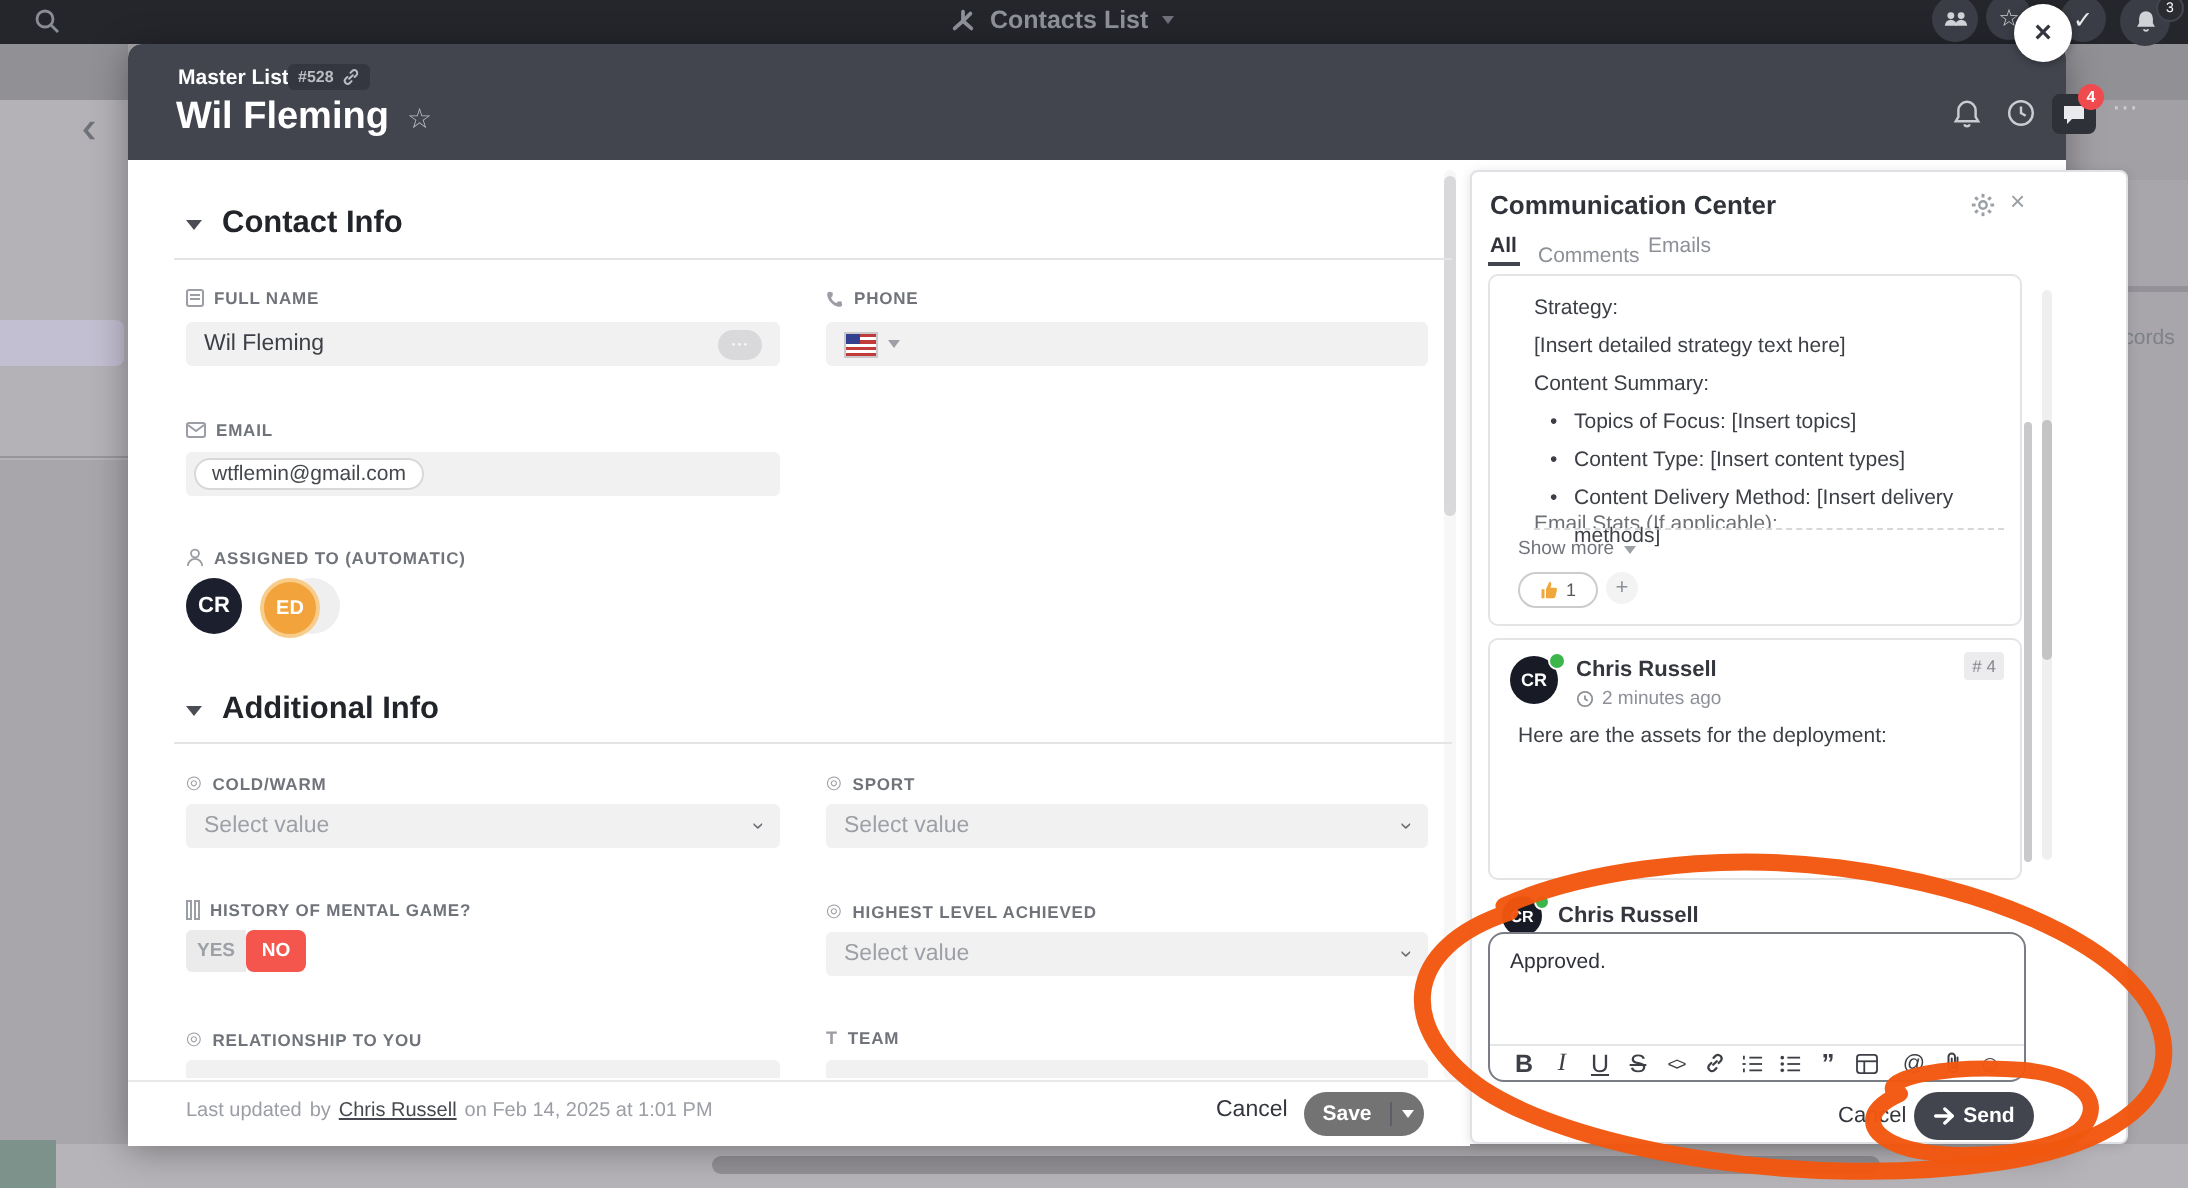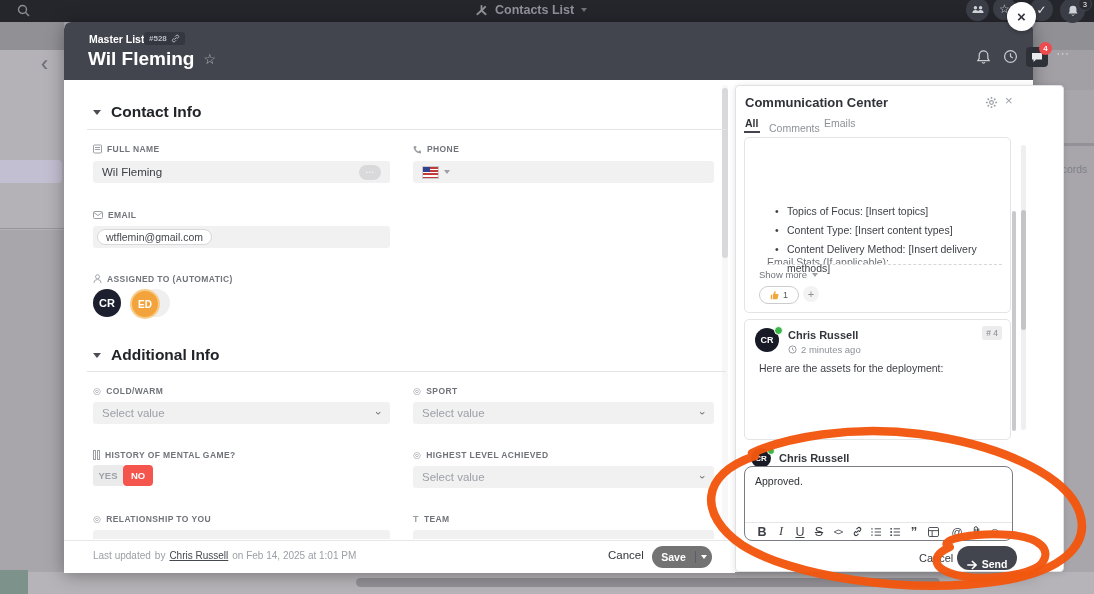--- a/index.html
+++ b/index.html
@@ -259,20 +259,25 @@
     <span class="a" style="left:269px;top:7px;font-size:13px;color:#9ba0a6;">×</span>
 
     <span class="a" style="left:9px;top:31px;font-size:10.5px;font-weight:700;color:#2f3238;">All</span>
     <span class="a" style="left:8px;top:45px;width:16px;height:2px;background:#42454e;"></span>
     <span class="a" style="left:33px;top:36px;font-size:10.5px;color:#8d9197;text-align:center;">Comments</span>
     <span class="a" style="left:88px;top:31px;font-size:10.5px;color:#8d9197;">Emails</span>
 
     <div class="a" style="left:276px;top:125px;width:4px;height:220px;background:#c9c9cc;border-radius:2px;"></div>
 
     <div class="card a" style="left:8px;top:51px;width:267px;height:176px;overflow:hidden;">
+      <div style="position:absolute;left:22px;top:7px;font-size:10.5px;color:#3c3f45;line-height:19px;">
+        <div>Strategy:</div>
+        <div>[Insert detailed strategy text here]</div>
+        <div>Content Summary:</div>
+      </div>
       <div style="position:absolute;left:30px;top:64px;font-size:10.5px;color:#3c3f45;line-height:19px;">
         <div style="position:relative;padding-left:12px;"><span style="position:absolute;left:0;">•</span>Topics of Focus: [Insert topics]</div>
         <div style="position:relative;padding-left:12px;"><span style="position:absolute;left:0;">•</span>Content Type: [Insert content types]</div>
         <div style="position:relative;padding-left:12px;"><span style="position:absolute;left:0;">•</span>Content Delivery Method: [Insert delivery methods]</div>
       </div>
       <div style="position:absolute;left:22px;top:118px;width:235px;height:8px;font-size:10.5px;color:#3c3f45;overflow:hidden;opacity:.75;border-bottom:1px dashed #c9cacd;">Email Stats (If applicable):</div>
       <div class="a" style="left:14px;top:131px;display:flex;align-items:center;gap:5px;">
         <span style="font-size:9.5px;color:#70747a;">Show more</span>
         <span class="caret-sm"></span>
       </div>
@@ -360,21 +365,21 @@
         <span class="tbtn">
             <svg width="9" height="11" viewBox="0 0 10 12">
               <path d="M7.5 3 V8.5 a2.5 2.5 0 0 1-5 0 V2.5 a1.8 1.8 0 0 1 3.6 0 V8 a.9 .9 0 0 1-1.8 0 V3.5" fill="none" stroke="#3c3f45" stroke-width="1.1" stroke-linecap="round"></path>
             </svg>
           </span>
         <span class="tbtn" style="font-size:12px;">☺</span>
       </div>
     </div>
 
     <span style="position:absolute;left:183px;top:466px;font-size:11px;color:#33363c;">Cancel</span>
-    <div class="a" style="left:221px;top:460px;width:60px;height:24px;background:#42454e;border-radius:13px;display:flex;align-items:flex-end;justify-content:center;gap:5px;">
+    <div class="a" style="left:221px;top:460px;width:60px;height:24px;background:#42454e;border-radius:13px;display:flex;align-items:center;justify-content:center;gap:5px;">
       <span>
           <svg width="10" height="10" viewBox="0 0 12 12">
             <path d="M1 6 L11 6 M11 6 L6.5 1.8 M11 6 L6.5 10.2" fill="none" stroke="#fff" stroke-width="2" stroke-linecap="round" stroke-linejoin="round"></path>
           </svg>
         </span>
       <span style="color:#fff;font-size:10.5px;font-weight:700;">Send</span>
     </div>
   </div>
 
   <div class="a" style="left:1021px;top:145px;width:5px;height:285px;background:#efeff1;border-radius:3px;">

